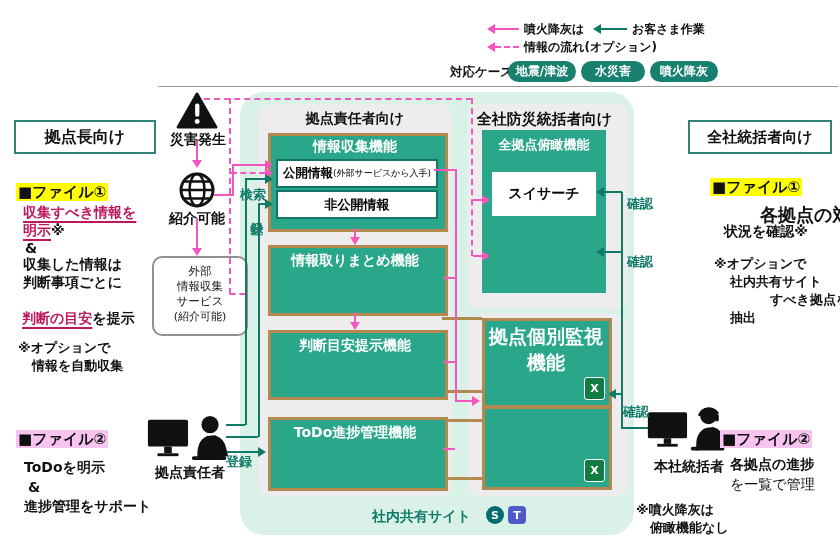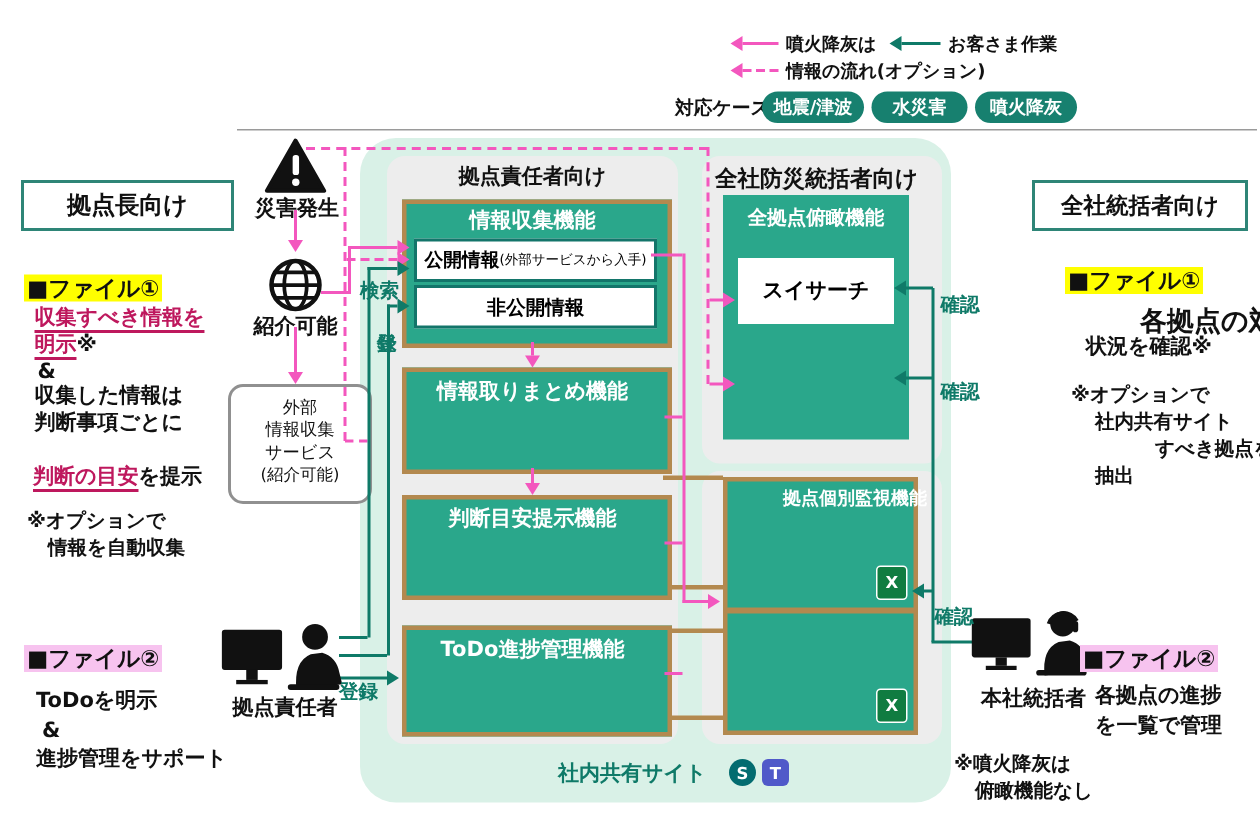--- a/index.html
+++ b/index.html
@@ -104,21 +104,21 @@
   <div class="abs tealbox tanb" style="left:268px;top:417px;width:174px;height:68px;"></div>
   <div class="abs boxtitle" style="left:268px;top:424px;width:174px;font-size:14px;">ToDo進捗管理機能</div>
 
   <div class="abs tealbox" style="left:482px;top:130px;width:124px;height:163px;"></div>
   <div class="abs boxtitle" style="left:482px;top:136px;width:124px;font-size:13px;">全拠点俯瞰機能</div>
   <div class="abs whitebox" style="left:492px;top:172px;width:104px;height:44px;align-items:center;">
     <span class="b" style="font-size:14px;">スイサーチ</span>
   </div>
 
   <div class="abs tealbox tanb" style="left:482px;top:318px;width:124px;height:84px;"></div>
-  <div class="abs boxtitle" style="left:508px;top:324px;width:124px;font-size:12px;">拠点個別監視機能</div>
+  <div class="abs boxtitle" style="left:484px;top:324px;width:124px;font-size:19px;">拠点個別監視機能</div>
   <div class="abs tealbox tanb" style="left:482px;top:406px;width:124px;height:78px;"></div>
   <div class="abs excel" style="left:584px;top:377px;width:19px;height:21px;">X</div>
   <div class="abs excel" style="left:584px;top:459px;width:19px;height:21px;">X</div>
 
   <div class="abs audbox" style="left:14px;top:120px;width:138px;height:30px;font-size:16px;">拠点長向け</div>
   <div class="abs audbox" style="left:688px;top:120px;width:140px;height:30px;font-size:15px;">全社統括者向け</div>
 
   <svg class="abs icon" style="left:176px;top:92px;" width="42" height="38" viewBox="0 0 44 40">
     <path d="M22 2 L42 37 L2 37 Z" fill="#111" stroke="#111" stroke-linejoin="round" stroke-width="3"></path>
     <rect x="20" y="12" width="4.5" height="14" rx="2" fill="#fff"></rect>
@@ -182,21 +182,21 @@
   <div class="abs t b" style="left:710px;top:178px;font-size:15px;"><span class="hl-y">■ファイル①</span></div>
   <div class="abs t" style="left:760px;top:204px;font-size:18px;font-weight:600;">各拠点の対応</div>
   <div class="abs t" style="left:724px;top:223px;font-size:14px;font-weight:600;">状況を確認※</div>
   <div class="abs t" style="left:714px;top:256px;font-size:13px;font-weight:600;">※オプションで</div>
   <div class="abs t" style="left:730px;top:274px;font-size:13px;font-weight:600;">社内共有サイト</div>
   <div class="abs t" style="left:730px;top:292px;font-size:13px;font-weight:600;margin-left:40px;">すべき拠点を</div>
   <div class="abs t" style="left:730px;top:310px;font-size:13px;font-weight:700;">抽出</div>
 
   <div class="abs t b" style="left:720px;top:430px;font-size:15px;"><span class="hl-p">■ファイル②</span></div>
   <div class="abs t" style="left:730px;top:456px;font-size:14px;font-weight:600;">各拠点の進捗</div>
-  <div class="abs t" style="left:730px;top:476px;font-size:14px;font-weight:700;">を一覧で管理</div>
+  <div class="abs t" style="left:730px;top:476px;font-size:14px;font-weight:400;">を一覧で管理</div>
 
   <div class="abs t" style="left:636px;top:502px;font-size:13px;font-weight:600;">※噴火降灰は</div>
   <div class="abs t" style="left:650px;top:520px;font-size:13px;font-weight:600;">俯瞰機能なし</div>
 
   <div class="ln v pk" style="left:196px;top:140px;height:20px;"></div>
   <div class="ah ah-d c-pk" style="left:192px;top:160px;"></div>
   <div class="ln v pk" style="left:196px;top:218px;height:30px;"></div>
   <div class="ah ah-d c-pk" style="left:192px;top:248px;"></div>
   <div class="ln h pk" style="left:214px;top:194px;width:20px;"></div>
   <div class="ln v pk" style="left:232px;top:164px;height:32px;"></div>

